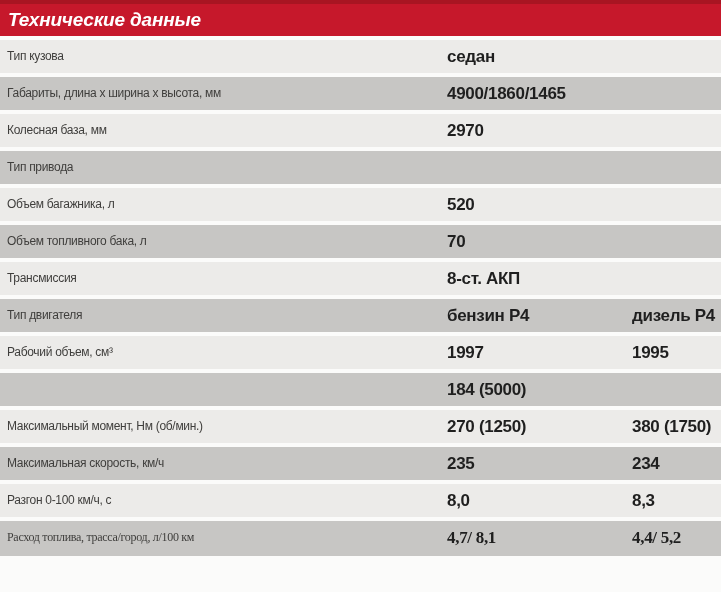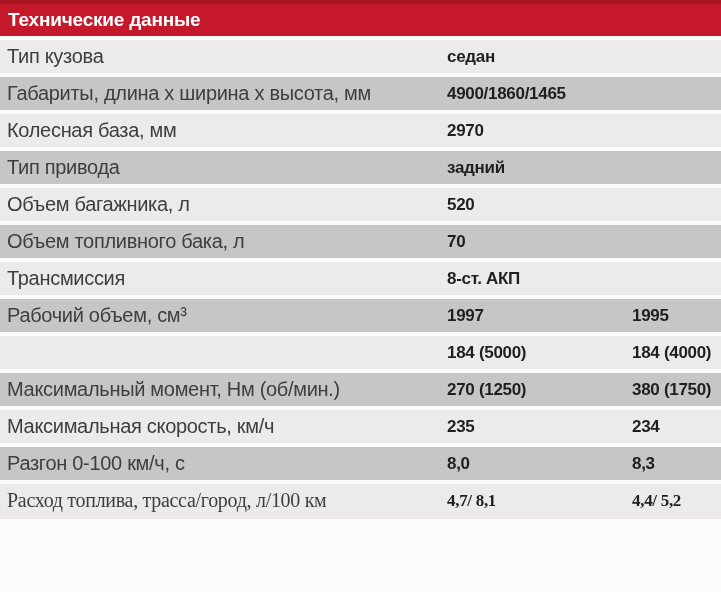--- a/index.html
+++ b/index.html
@@ -23,35 +23,36 @@
   }
   .spec-title {
     display: block;
     padding-left: 8px;
     line-height: 31px;
     font-size: 19px;
     font-weight: bold;
     letter-spacing: -0.2px;
     color: var(--title-text, #ffffff);
     white-space: nowrap;
+    font-style: italic;
   }
   .spec-row {
     position: relative;
     height: 33px;
     margin-top: 4px;
     line-height: 33px;
     white-space: nowrap;
   }
   #rows .spec-row:nth-child(odd)  { background: var(--row-light, #ecebe9); }
   #rows .spec-row:nth-child(even) { background: var(--row-dark, #c7c6c4); }
   #rows .spec-row:last-child      { height: 35px; font-family: Liberation Serif, serif; }
   .spec-label {
     position: absolute;
     left: 7px; top: 0;
-    font-size: 20px;
+    font-size: 12px;
     letter-spacing: -0.3px;
     color: var(--label-text, #3f3e3c);
   }
   .spec-v1, .spec-v2 {
     position: absolute;
     top: 0;
     font-size: 17px;
     font-weight: bold;
     letter-spacing: -0.3px;
     color: var(--value-text, #1f1f1f);
@@ -80,21 +81,20 @@
   </div>
 
   <div class="spec-row">
     <span class="spec-label">Колесная база, мм</span>
     <span class="spec-v1">2970</span>
     <span class="spec-v2"></span>
   </div>
 
   <div class="spec-row">
     <span class="spec-label">Тип привода</span>
-    <span class="spec-v1">задний</span>
     <span class="spec-v2"></span>
   </div>
 
   <div class="spec-row">
     <span class="spec-label">Объем багажника, л</span>
     <span class="spec-v1">520</span>
     <span class="spec-v2"></span>
   </div>
 
   <div class="spec-row">
@@ -103,30 +103,34 @@
     <span class="spec-v2"></span>
   </div>
 
 
   <div class="spec-row">
     <span class="spec-label">Трансмиссия</span>
     <span class="spec-v1">8-ст. АКП</span>
     <span class="spec-v2"></span>
   </div>
 
+  <div class="spec-row">
+    <span class="spec-label">Тип двигателя</span>
+    <span class="spec-v1">бензин Р4</span>
+    <span class="spec-v2">дизель Р4</span>
+  </div>
 
   <div class="spec-row">
     <span class="spec-label">Рабочий объем, см³</span>
     <span class="spec-v1">1997</span>
     <span class="spec-v2">1995</span>
   </div>
 
   <div class="spec-row">
     <span class="spec-v1">184 (5000)</span>
-    <span class="spec-v2">184 (4000)</span>
   </div>
 
   <div class="spec-row">
     <span class="spec-label">Максимальный момент, Нм (об/мин.)</span>
     <span class="spec-v1">270 (1250)</span>
     <span class="spec-v2">380 (1750)</span>
   </div>
 
   <div class="spec-row">
     <span class="spec-label">Максимальная скорость, км/ч</span>

